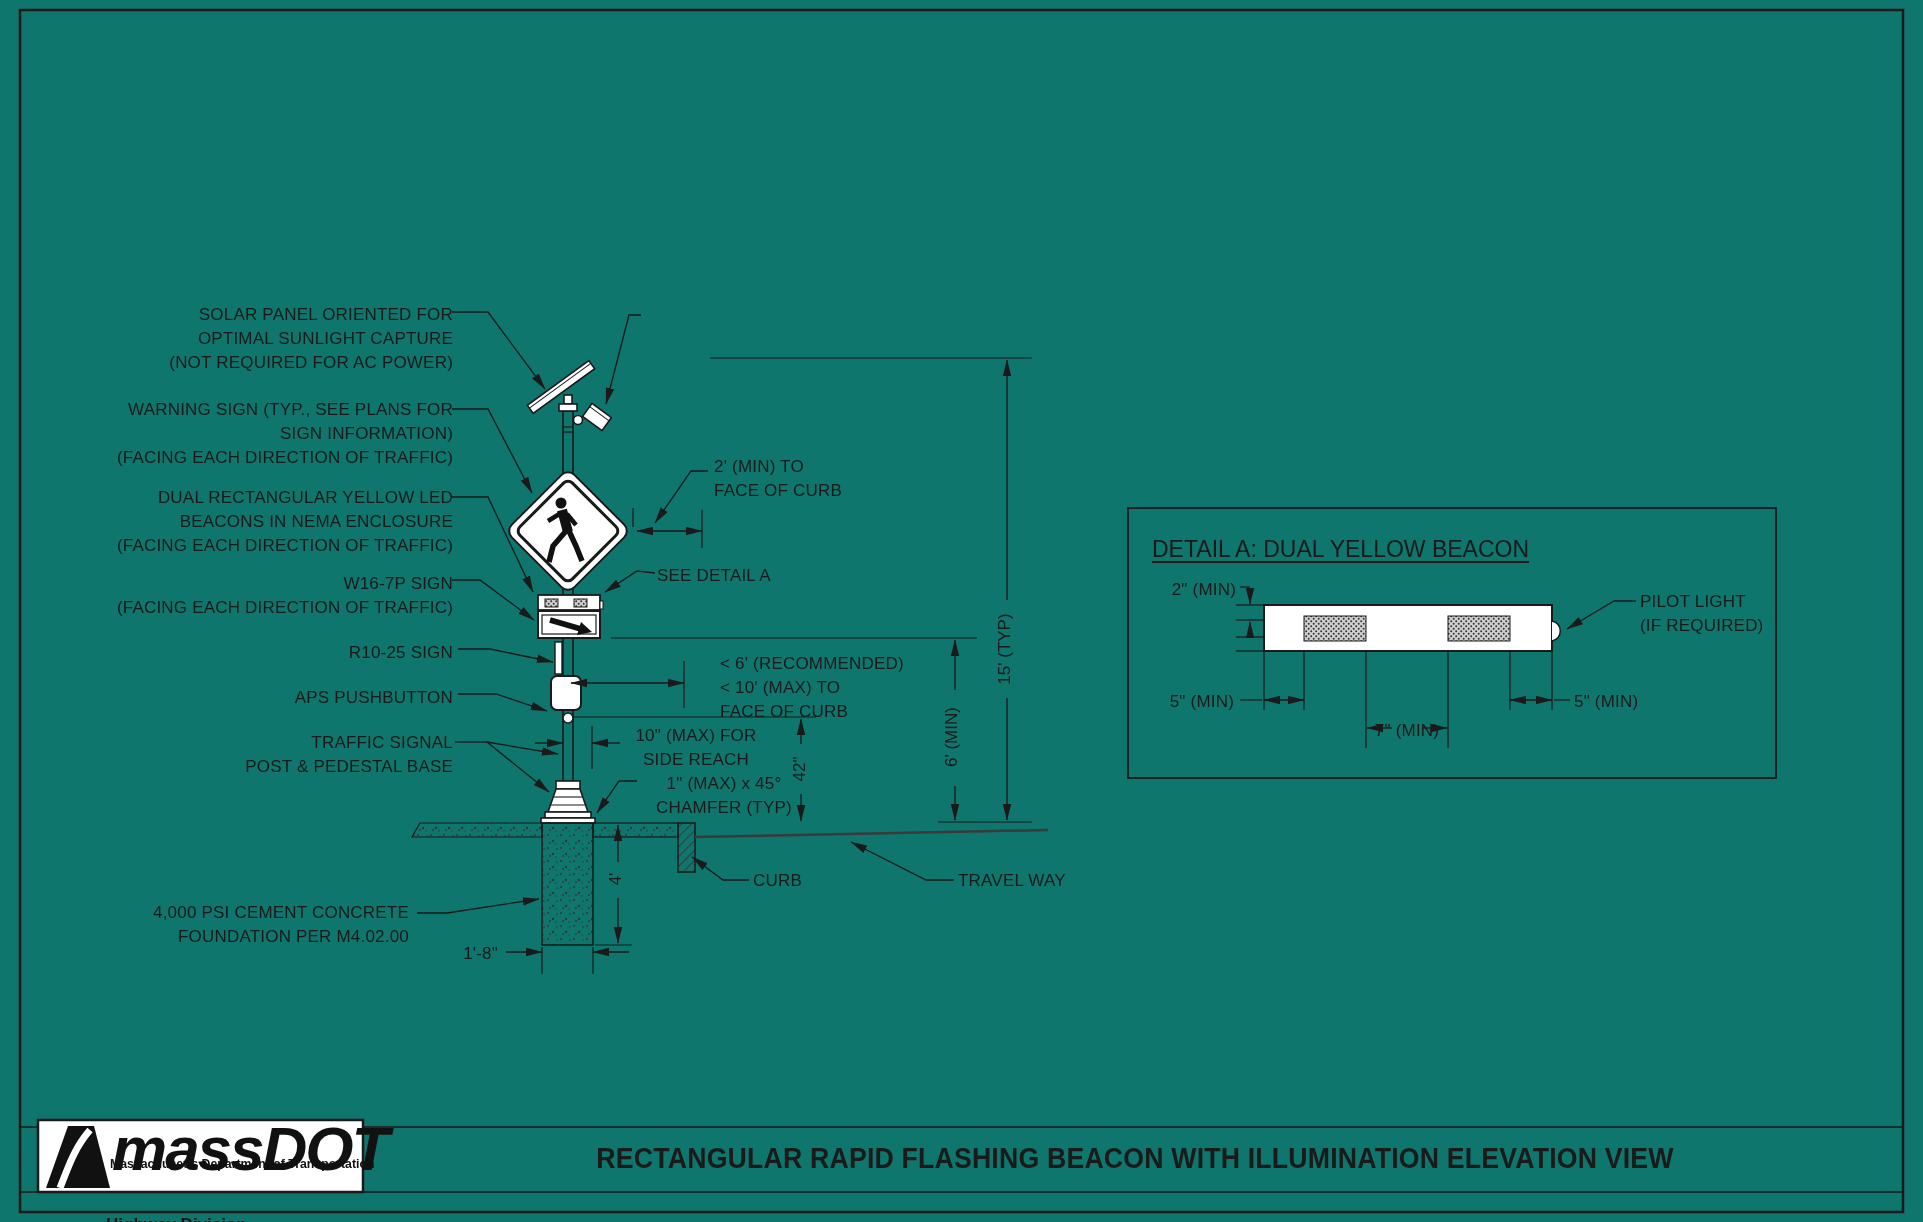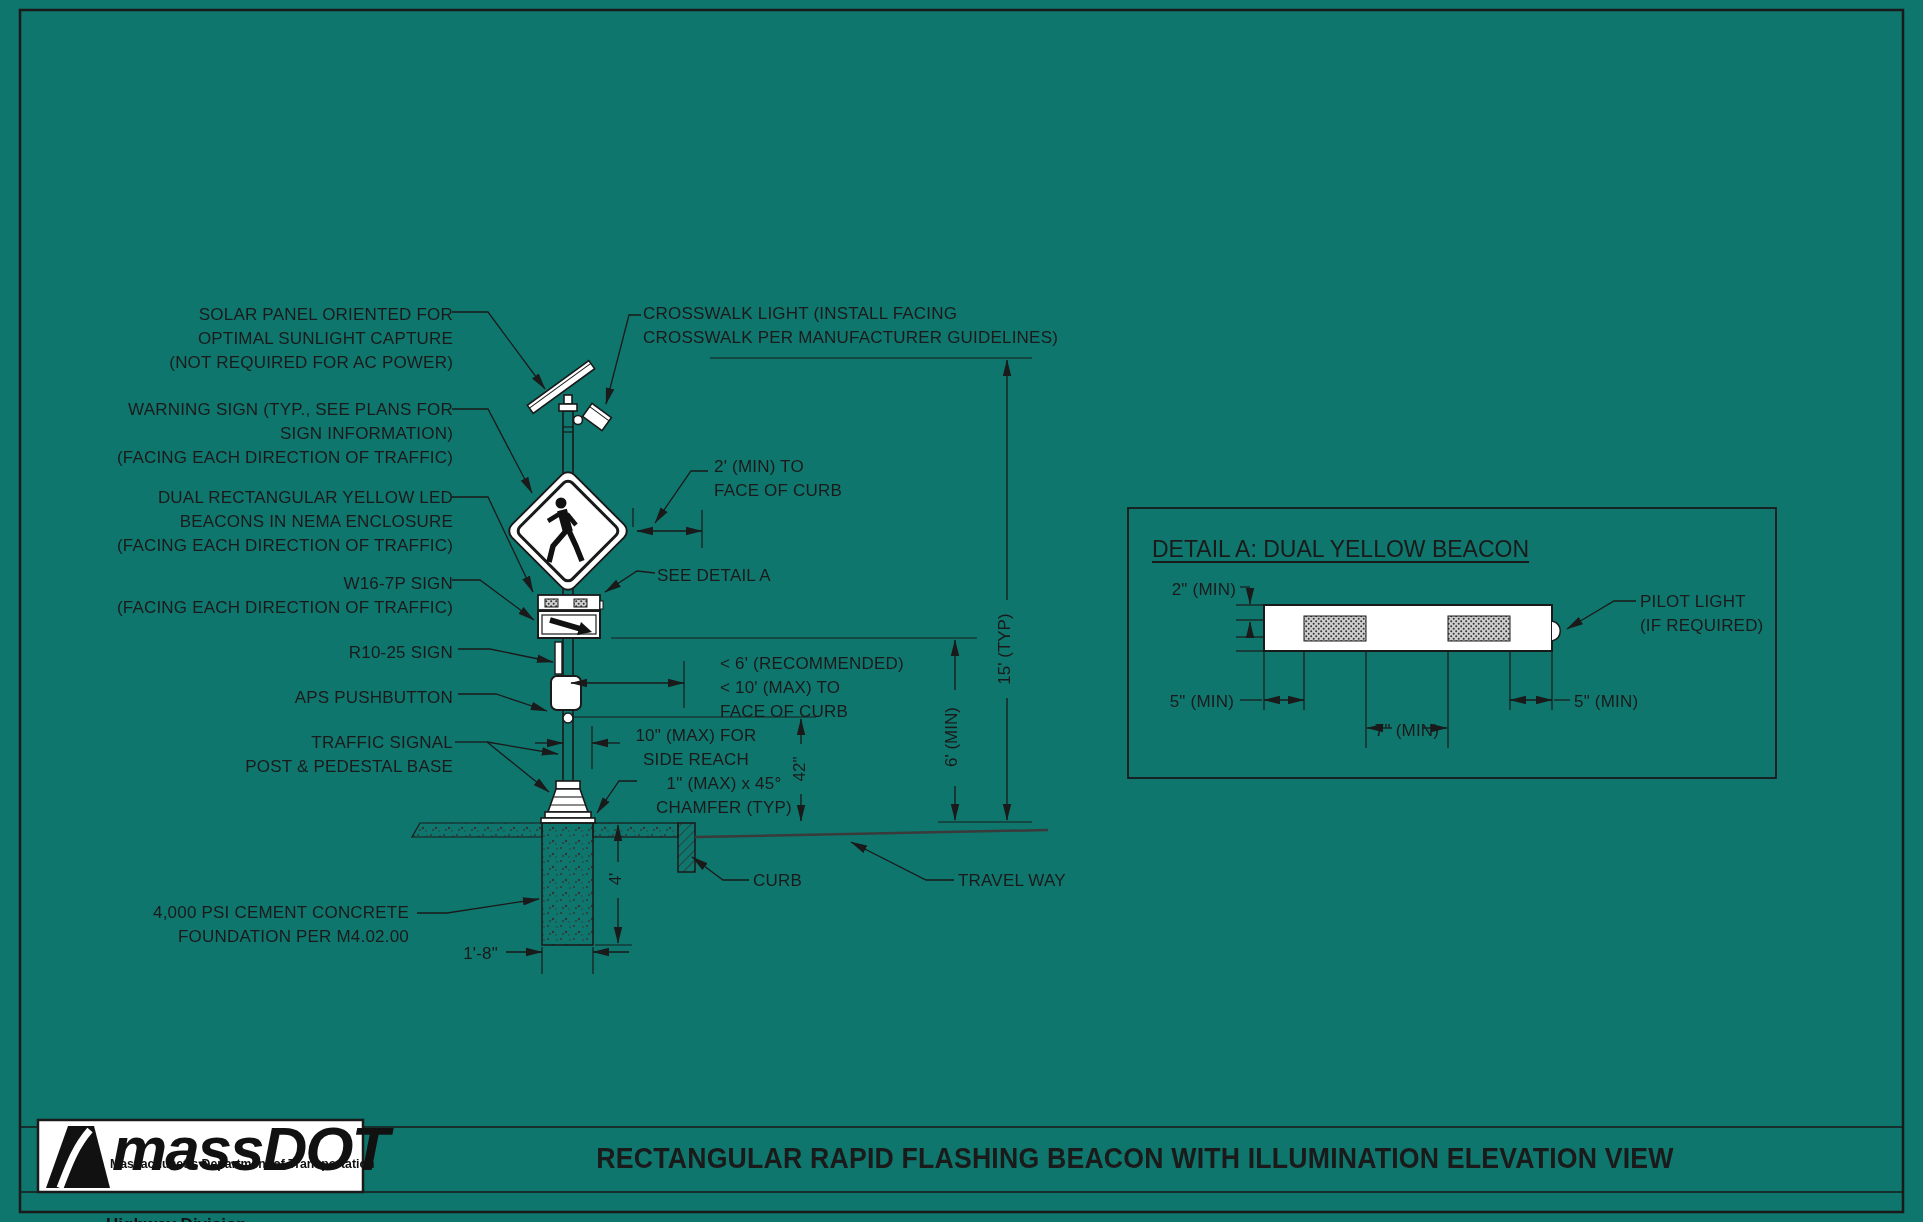--- a/index.html
+++ b/index.html
@@ -235,22 +235,20 @@
 BEACONS IN NEMA ENCLOSURE
 (FACING EACH DIRECTION OF TRAFFIC)</div>
 <div class="lbl r" style="left:80px;top:572px;width:373px">W16-7P SIGN
 (FACING EACH DIRECTION OF TRAFFIC)</div>
 <div class="lbl r" style="left:233px;top:641px;width:220px">R10-25 SIGN</div>
 <div class="lbl r" style="left:233px;top:686px;width:220px">APS PUSHBUTTON</div>
 <div class="lbl r" style="left:160px;top:731px;width:293px">TRAFFIC SIGNAL
 POST &amp; PEDESTAL BASE</div>
 <div class="lbl r" style="left:116px;top:901px;width:293px">4,000 PSI CEMENT CONCRETE
 FOUNDATION PER M4.02.00</div>
-<div class="lbl" style="left:643px;top:302px;width:470px">CROSSWALK LIGHT (INSTALL FACING
-CROSSWALK PER MANUFACTURER GUIDELINES)</div>
 <div class="lbl" style="left:714px;top:455px;width:220px">2' (MIN) TO
 FACE OF CURB</div>
 <div class="lbl" style="left:657px;top:564px;width:200px">SEE DETAIL A</div>
 <div class="lbl" style="left:720px;top:652px;width:260px">&lt; 6' (RECOMMENDED)
 &lt; 10' (MAX) TO
 FACE OF CURB</div>
 <div class="lbl c" style="left:612px;top:724px;width:168px">10" (MAX) FOR
 SIDE REACH</div>
 <div class="lbl c" style="left:640px;top:772px;width:168px">1" (MAX) x 45°
 CHAMFER (TYP)</div>

